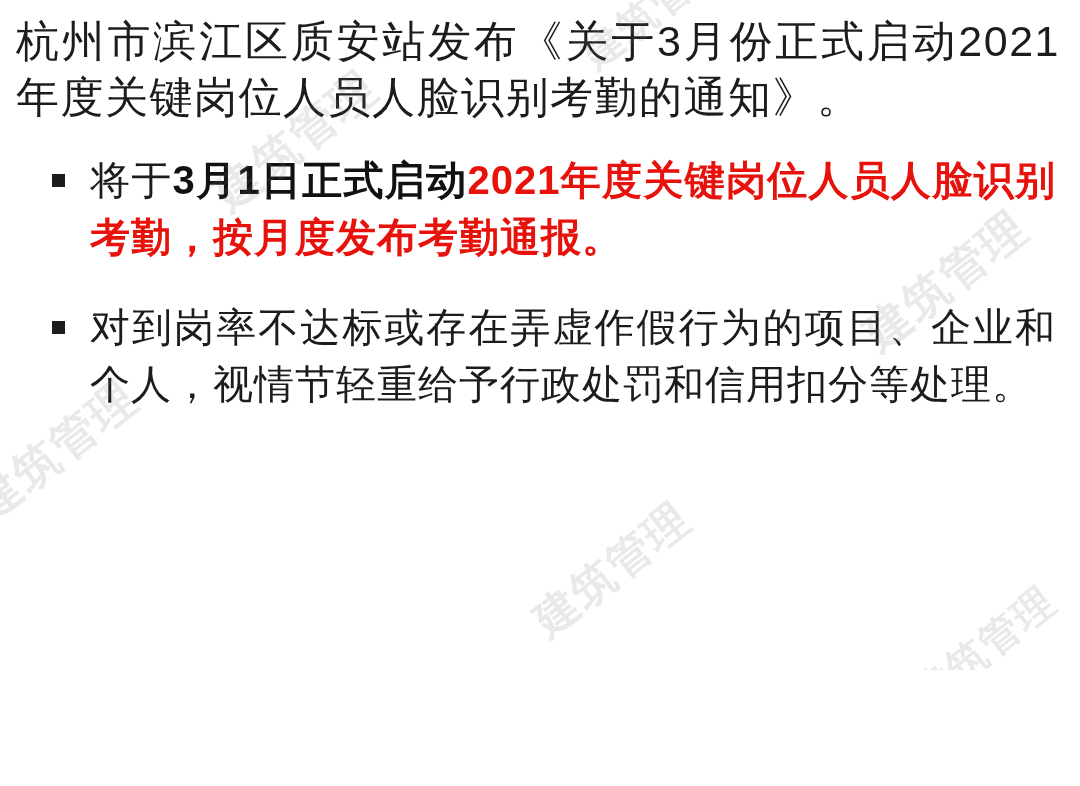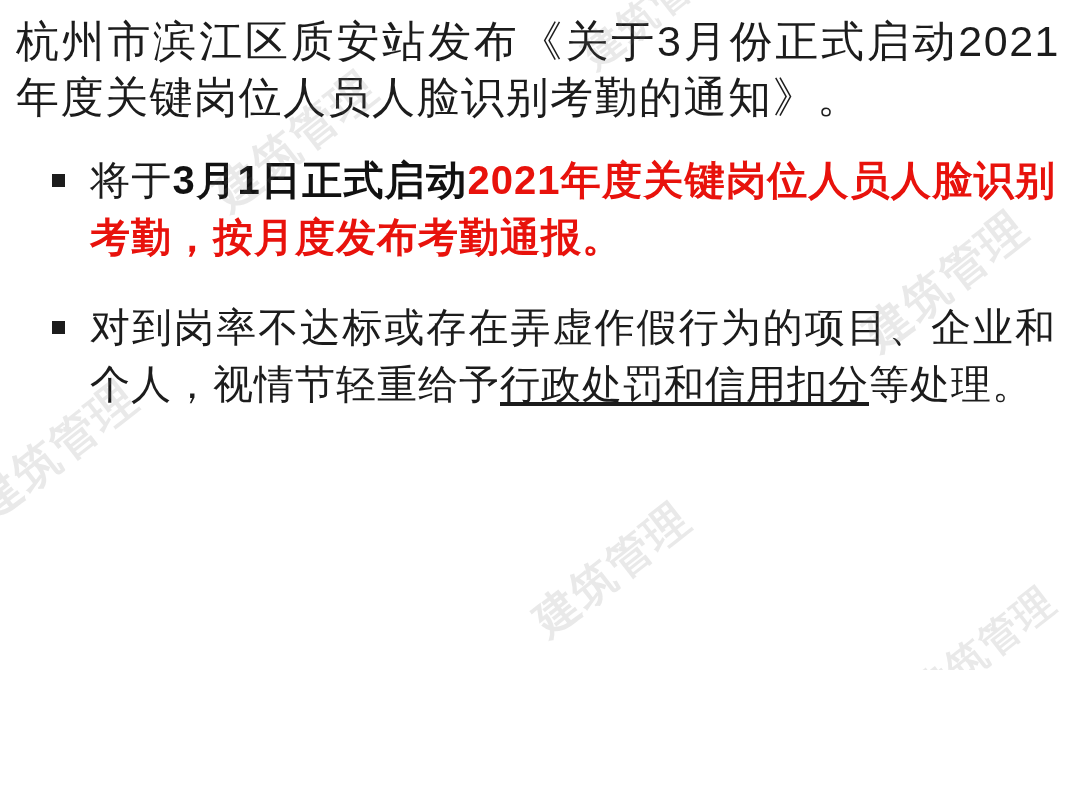--- a/index.html
+++ b/index.html
@@ -76,21 +76,21 @@
     left: -38px;
     top: 22px;
     width: 13px;
     height: 13px;
     background: #1c1c1c;
   }
 
   .b-black { color: #1c1c1c; }
   .b-bold { font-weight: 700; color: #111111; }
   .b-red { color: #e8120c; font-weight: 700; }
-  .b-underline { text-decoration: underline; text-underline-offset: 4px; }
+  .b-underline { text-underline-offset: 4px; }
 </style>
 </head>
 <body>
 
 <div class="slide">
 
   <p class="lead">杭州市滨江区质安站发布《关于3月份正式启动2021年度关键岗位人员人脸识别考勤的通知》。</p>
 
   <ul class="bullets">
     <li class="bullet-item">

